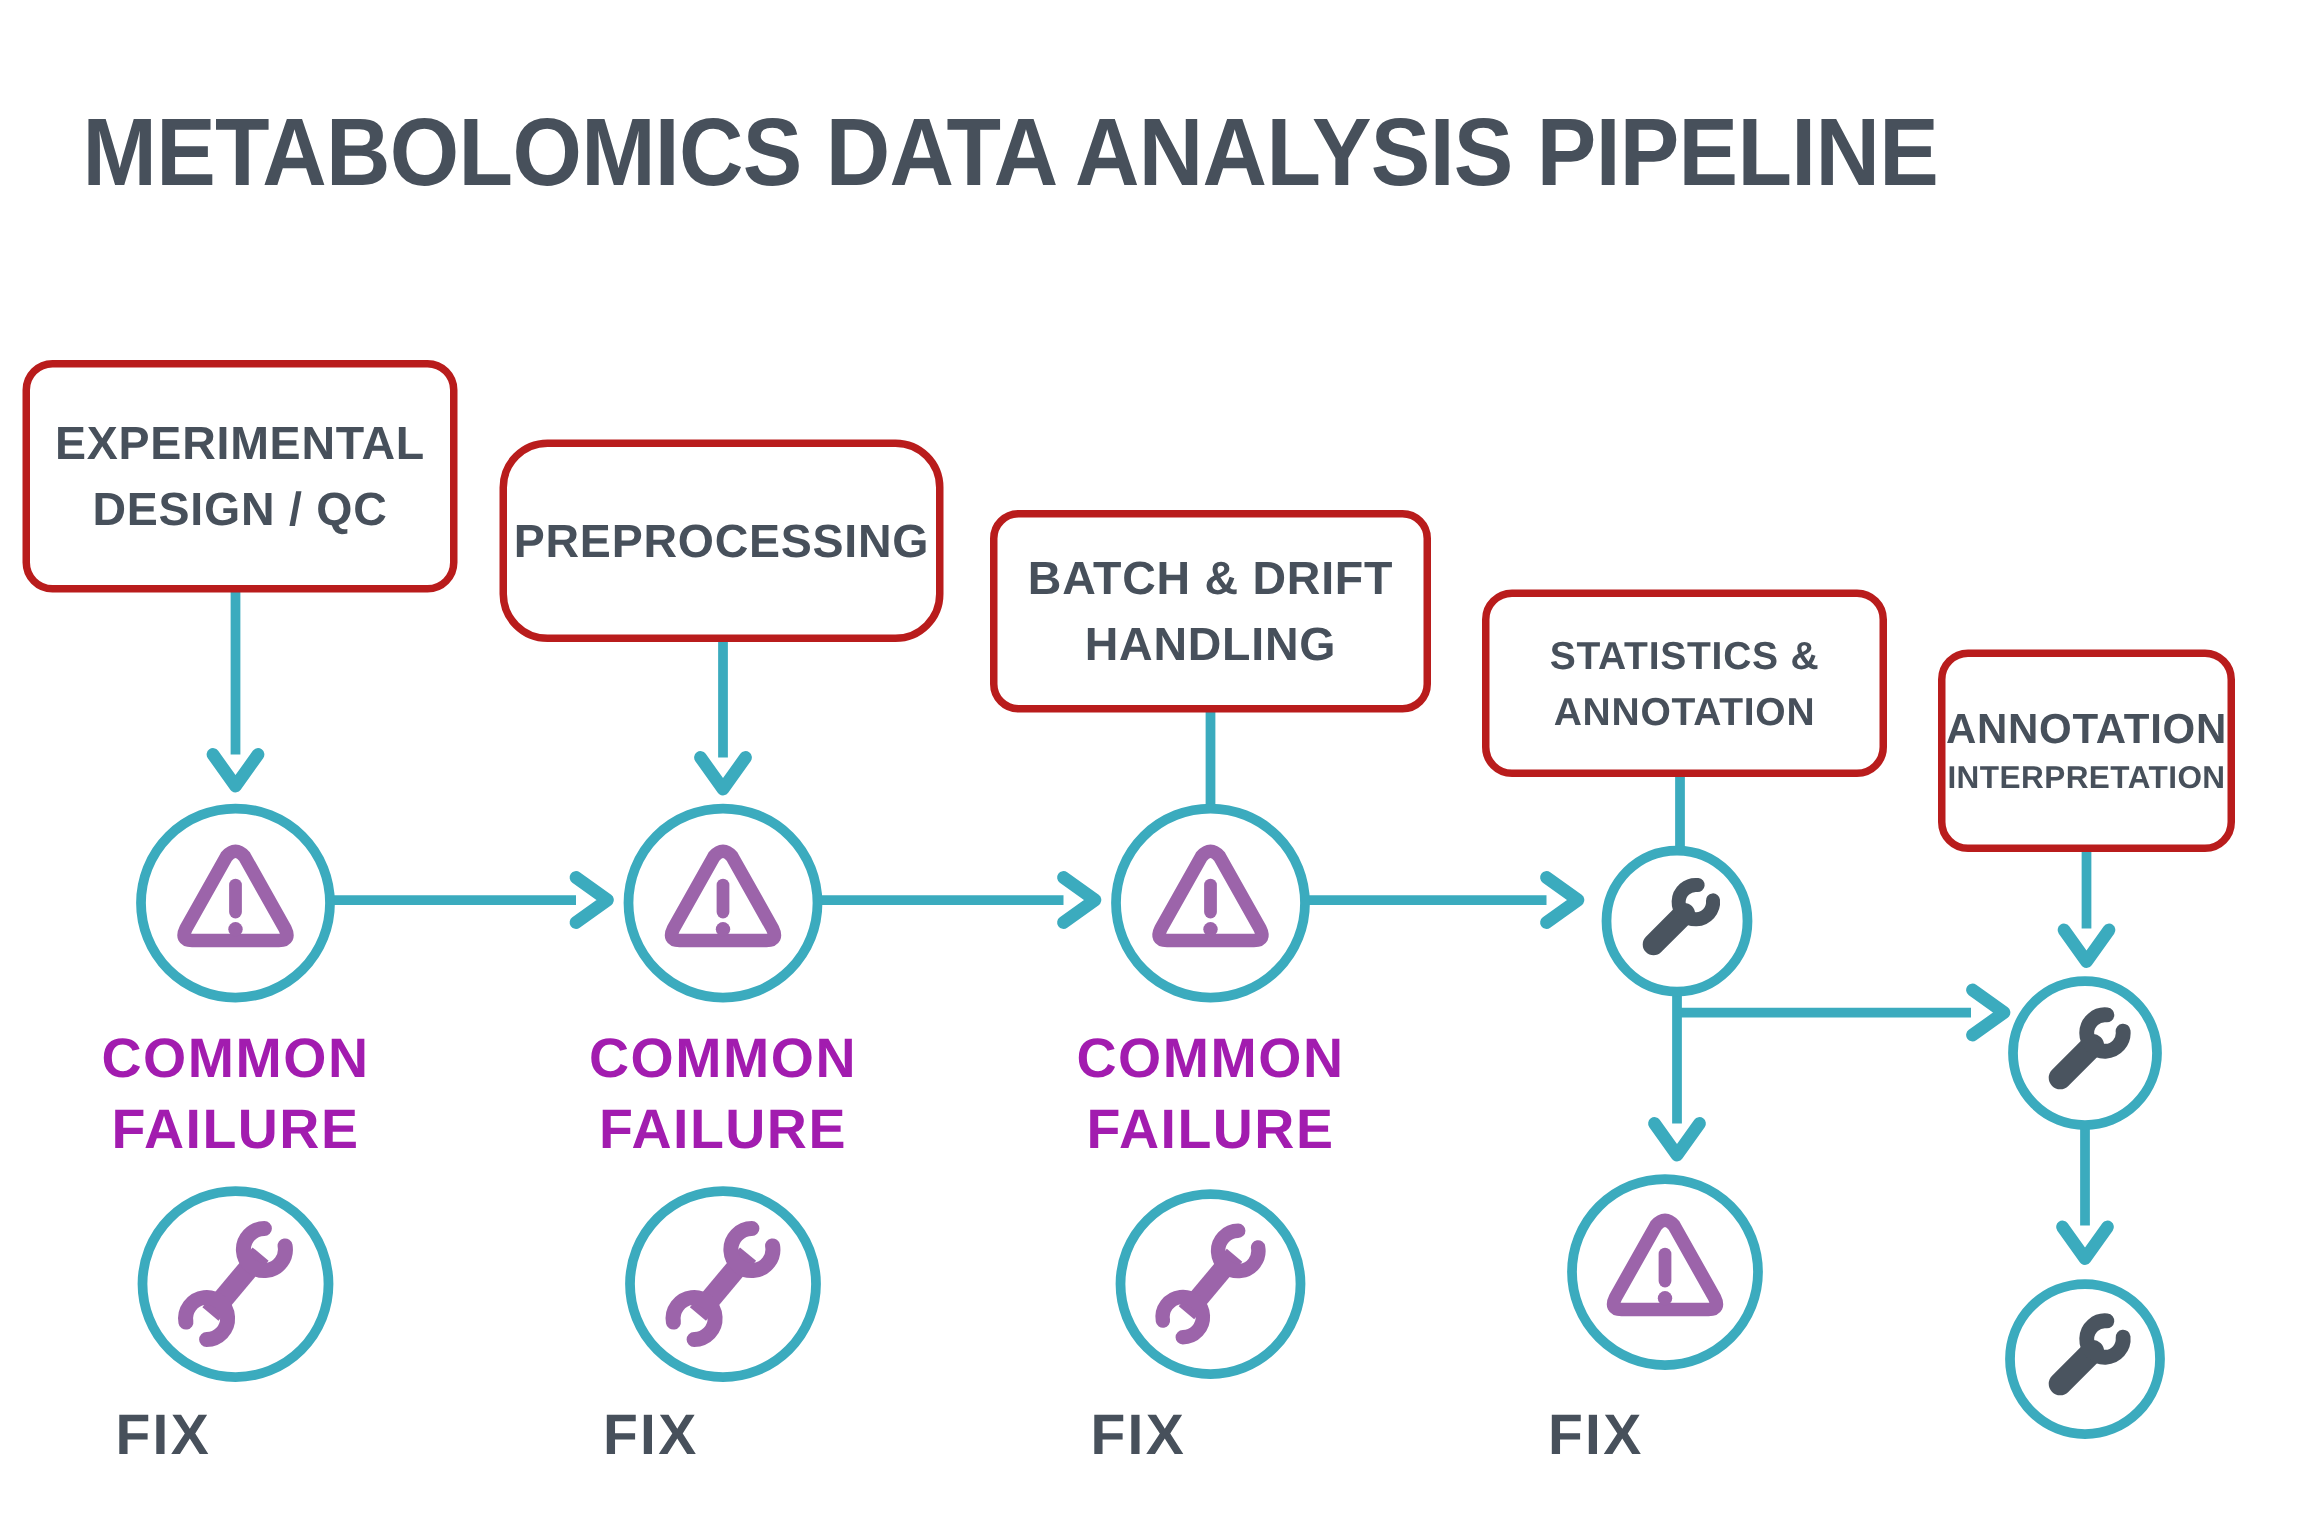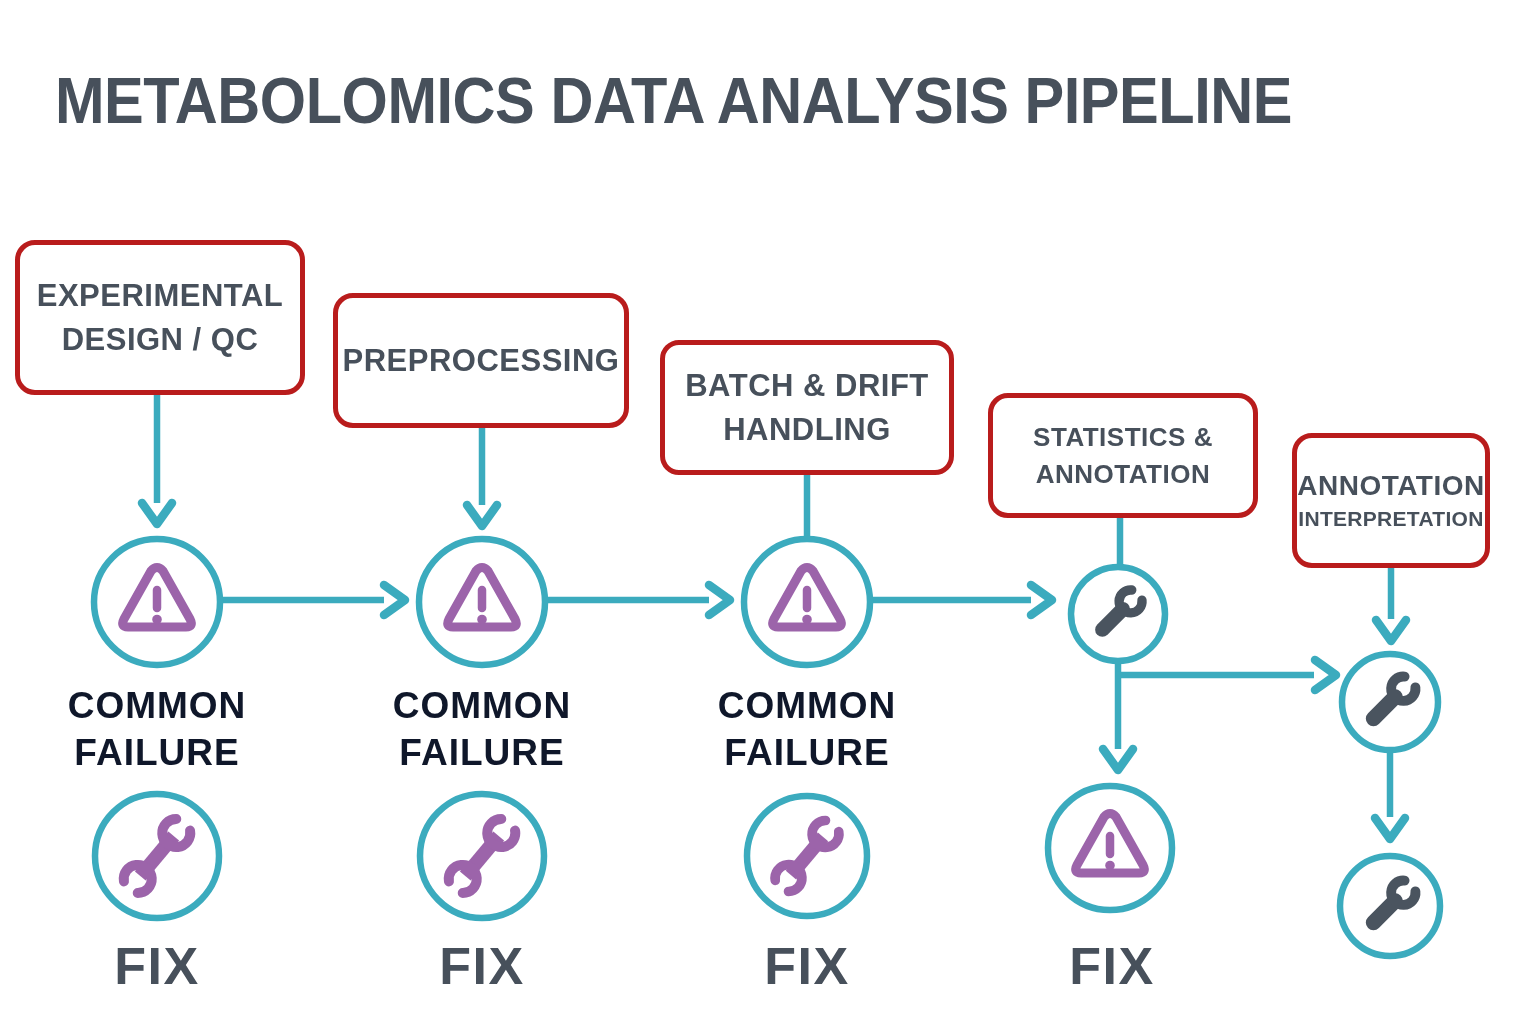--- a/index.html
+++ b/index.html
@@ -39,49 +39,49 @@
     justify-content: center;
     flex-direction: column;
     text-align: center;
     color: #47505B;
     font-weight: 700;
     white-space: pre-line;
     line-height: 1.4;
     letter-spacing: 0.5px;
   }
   .box-1 { left: 15px;   top: 240px; width: 290px; height: 155px; font-size: 31px; }
-  .box-2 { left: 333px;  top: 293px; width: 296px; height: 135px; font-size: 31px; }
+  .box-2 { left: 333px;  top: 293px; width: 296px; height: 135px; font-size: 31px; border-radius: 32px; }
   .box-3 { left: 660px;  top: 340px; width: 294px; height: 135px; font-size: 31px; border-radius: 19px; }
   .box-4 { left: 988px;  top: 393px; width: 270px; height: 125px; font-size: 26px; }
   .box-5 { left: 1292px; top: 433px; width: 198px; height: 135px; }
   .box-5 .line-big   { font-size: 28px; line-height: 1.35; }
   .box-5 .line-small { font-size: 21px; line-height: 1.35; letter-spacing: 0.3px; }
 
   .failure-label {
     position: absolute;
     width: 280px;
     text-align: center;
-    color: #0f172a;
+    color: #a21caf;
     font-size: 37px;
     font-weight: 700;
     line-height: 1.28;
     letter-spacing: 1px;
     white-space: pre-line;
     top: 682px;
   }
   .fl-1 { left: 17px; }
   .fl-2 { left: 342px; }
   .fl-3 { left: 667px; }
 
   .fix-label {
     position: absolute;
     width: 160px;
-    text-align: center;
+    text-align: left;
     color: #47505B;
-    font-size: 52px;
+    font-size: 38px;
     font-weight: 700;
     letter-spacing: 1.5px;
     top: 936px;
   }
   .fx-1 { left: 77px; }
   .fx-2 { left: 402px; }
   .fx-3 { left: 727px; }
   .fx-4 { left: 1032px; }
 </style>
 </head>

